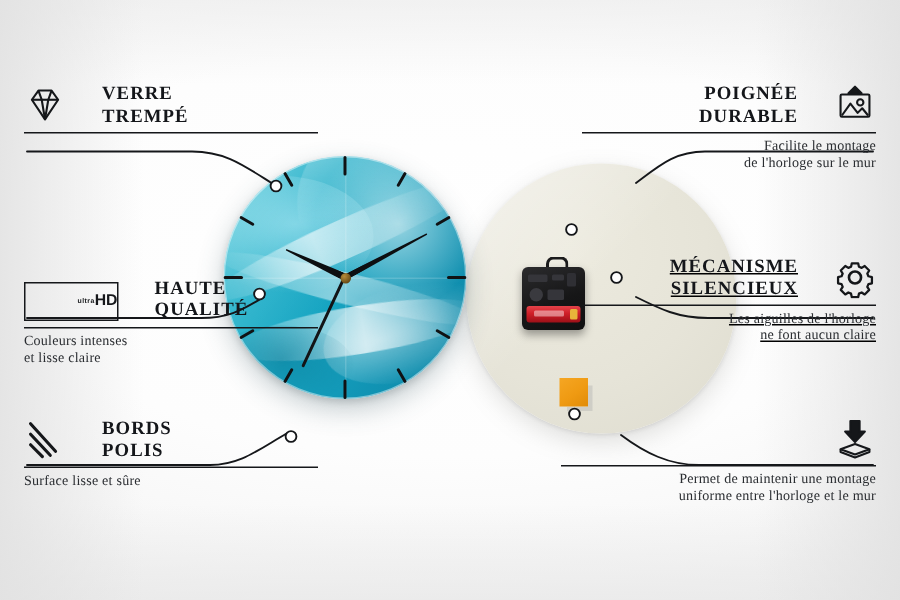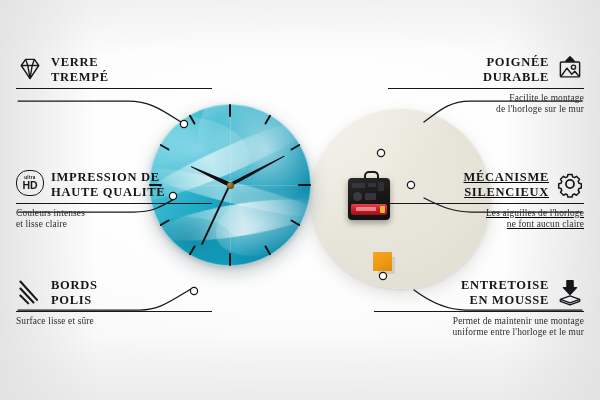--- a/index.html
+++ b/index.html
@@ -115,42 +115,42 @@
   .hand-cap{position:absolute;left:50%;top:50%;width:7px;height:7px;margin:-3.5px 0 0 -3.5px;border-radius:50%;
             background:radial-gradient(circle at 35% 32%, #b88c3a 0%, #6b4d17 70%, #3a2a0c 100%);}
 
   
   .lines{position:absolute;inset:0;pointer-events:none;}
 
   
   .feat{position:absolute;width:196px;}
   .feat-left{text-align:right;}
   .feat-right{text-align:left;}
-  .feat-head{display:flex;align-items:flex-start;gap:7px;}
+  .feat-head{display:flex;align-items:flex-end;gap:24px;}
   .feat-left .feat-head{flex-direction:row;justify-content:flex-start;}
   .feat-right .feat-head{flex-direction:row-reverse;justify-content:flex-start;}
   .feat-title{
     font-family:"Liberation Serif", serif;
     font-weight:bold;font-size:12.5px;line-height:14.5px;
     letter-spacing:.7px;color:#14161a;text-transform:uppercase;
   }
   .feat-left .feat-title{text-align:left;}
   .feat-right .feat-title{text-align:right;}
   .feat-rule{height:0;border-top:1px solid #15171a;margin:4px 0 4px 0;}
   .feat-desc{
     font-family:"Liberation Serif", serif;
     font-size:9.4px;line-height:11.4px;color:#2a2d31;letter-spacing:.15px;
   }
   .feat-left .feat-desc{text-align:left;}
   .feat-right .feat-desc{text-align:right;}
   .ico{width:28px;height:28px;flex:0 0 28px;display:block;}
 
   
-  .hd-badge{width:26px;height:24px;border:1.6px solid #15171a;border-radius:12px;
-    display:flex;flex-direction:column;align-items:center;justify-content:center;flex:0 0 26px;}
+  .hd-badge{width:26px;height:24px;border:1.6px solid #15171a;border-radius:0;
+    display:flex;align-items:center;justify-content:center;flex:0 0 26px;padding-left:35px;}
   .hd-ultra{font-family:"Liberation Sans", sans-serif;font-size:4.6px;font-weight:bold;
     letter-spacing:.3px;color:#15171a;line-height:5px;}
   .hd-txt{font-family:"Liberation Sans", sans-serif;font-size:10.5px;font-weight:bold;
     letter-spacing:0;color:#15171a;line-height:11px;}
 </style>
 </head>
 <body>
 
 <div class="stage">
 
@@ -270,21 +270,21 @@
     <div class="feat-rule"></div>
   </div>
 
   <div class="feat feat-left" style="left:16px;top:170px;">
     <div class="feat-head">
       <span class="hd-badge">
         <span class="hd-ultra">ultra</span>
         <span class="hd-txt">HD</span>
       </span>
       <span class="feat-title">
-        <span>IMPRESSION DE</span><br>
+        <br>
         <span>HAUTE QUALITÉ</span>
       </span>
     </div>
     <div class="feat-rule"></div>
     <div class="feat-desc">
       <span>Couleurs intenses</span><br>
       <span>et lisse claire</span>
     </div>
   </div>
 
@@ -352,24 +352,20 @@
 
   <div class="feat feat-right" style="left:374px;top:278px;width:210px;">
     <div class="feat-head">
       <span class="ico">
         <svg viewBox="0 0 32 32" width="28" height="28" fill="none" stroke="#15171a" stroke-width="1.6" stroke-linejoin="round">
           <path d="M12.5 3 h7 v8 h4 L16 19 L8.5 11 h4 Z" fill="#15171a"></path>
           <path d="M16 20.5 L27 24.5 L16 28.5 L5 24.5 Z"></path>
           <path d="M5 24.5 v2.2 L16 30.8 L27 26.7 v-2.2"></path>
         </svg>
       </span>
-      <span class="feat-title">
-        <span>ENTRETOISE</span><br>
-        <span>EN MOUSSE</span>
-      </span>
     </div>
     <div class="feat-rule"></div>
     <div class="feat-desc">
       <span>Permet de maintenir une montage</span><br>
       <span>uniforme entre l'horloge et le mur</span>
     </div>
   </div>
 
 </div>
 

